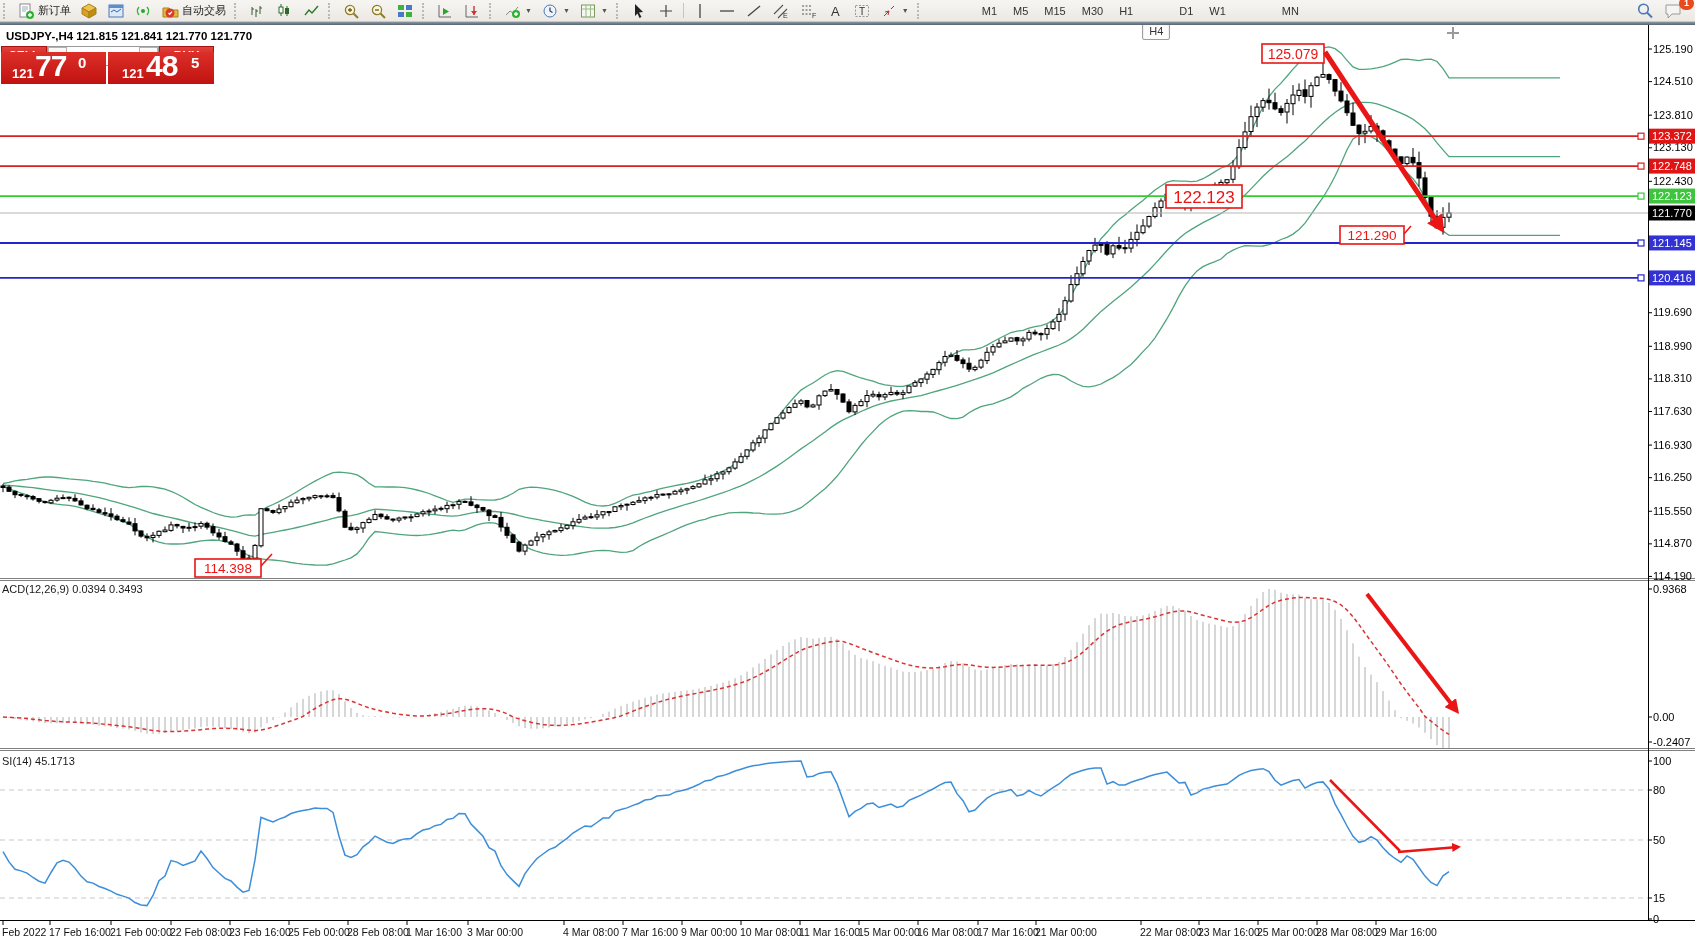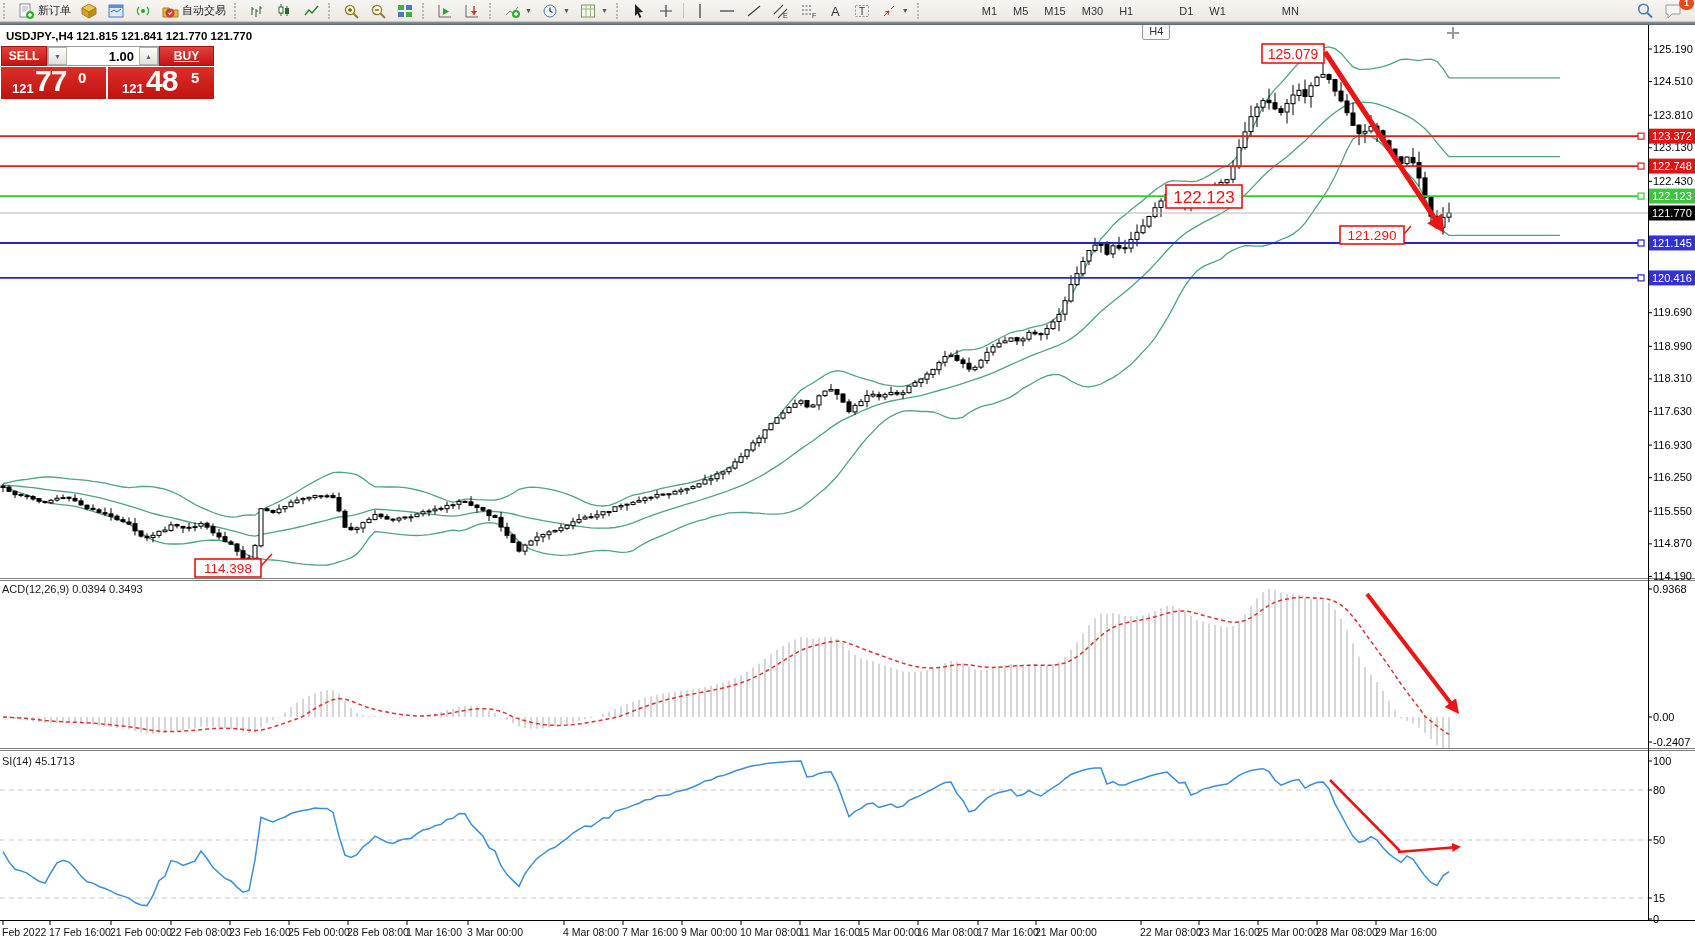--- a/index.html
+++ b/index.html
@@ -30,21 +30,21 @@
   .tp-row1{position:absolute;left:0;top:0;width:213px;height:20px;display:flex;}
   .tp-sell-btn,.tp-buy-btn{background:linear-gradient(#e0423c,#c41511);color:#fff;font-size:12px;
          display:flex;align-items:center;justify-content:center;border:1px solid #a81210;}
   .tp-sell-btn{width:44px;}
   .tp-buy-btn{width:53px;text-decoration:underline;}
   .tp-spin{flex:1;display:flex;border:1px solid #9a9a9a;background:#fff;}
   .tp-spin-btn{width:17px;background:linear-gradient(#fcfcfb,#e3e0da);border:1px solid #b5b2ac;color:#567;
          font-size:7px;display:flex;align-items:center;justify-content:center;}
   .tp-vol{flex:1;border:none;outline:none;text-align:right;font-size:13px;font-weight:bold;
          font-family:Liberation Sans, sans-serif;padding-right:5px;width:60px;}
-  .tp-big{position:absolute;top:21px;height:32px;background:linear-gradient(#dd2f28,#c01310);color:#fff;}
+  .tp-big{position:absolute;top:6px;height:32px;background:linear-gradient(#dd2f28,#c01310);color:#fff;}
   #tp-sell-big{left:0;width:105px;}
   #tp-buy-big{left:107px;width:106px;}
   .tp-small{position:absolute;left:11px;bottom:3px;font-size:13px;}
   .tp-huge{position:absolute;left:34px;top:-3px;font-size:30px;letter-spacing:-1px;}
   .tp-pip{position:absolute;left:77px;top:2px;font-size:15px;}
   #tp-buy-big .tp-small{left:14px;}
   #tp-buy-big .tp-huge{left:38px;}
   #tp-buy-big .tp-pip{left:83px;}
   svg text{font-family:"Liberation Sans",sans-serif;}
 </style>

